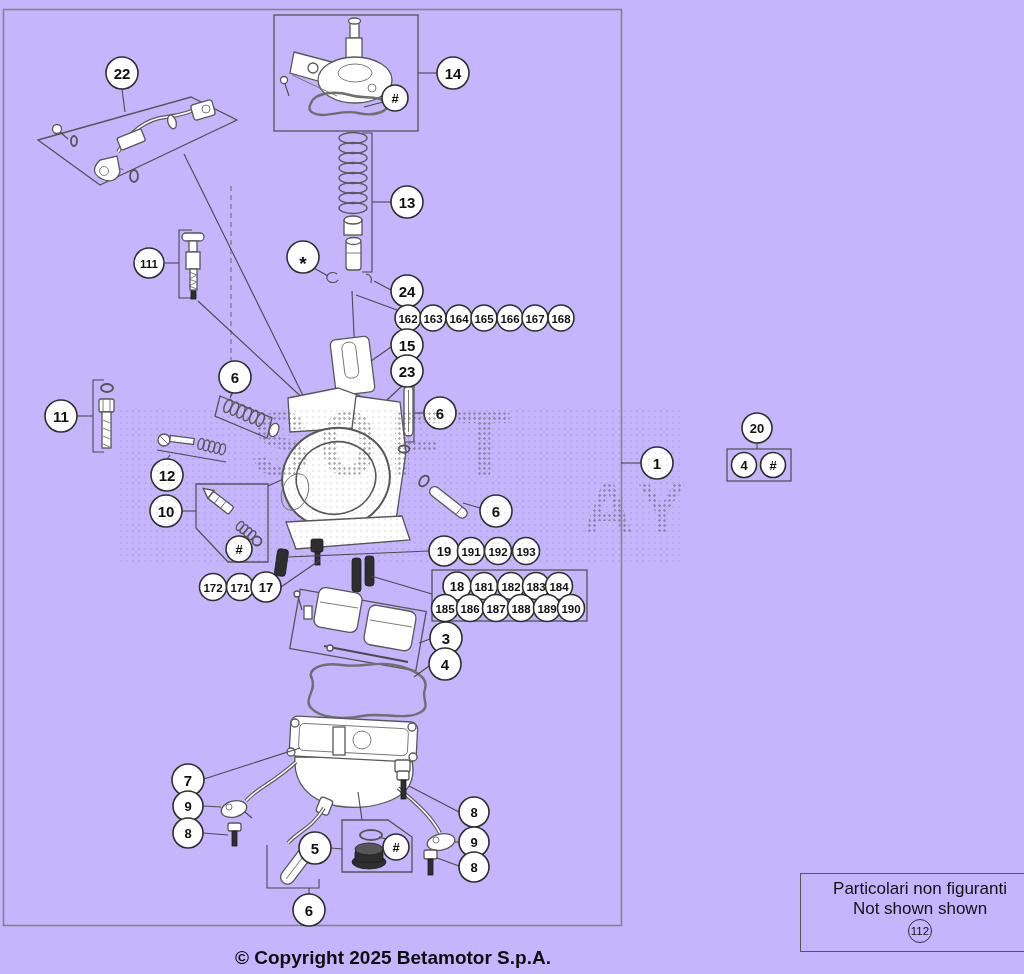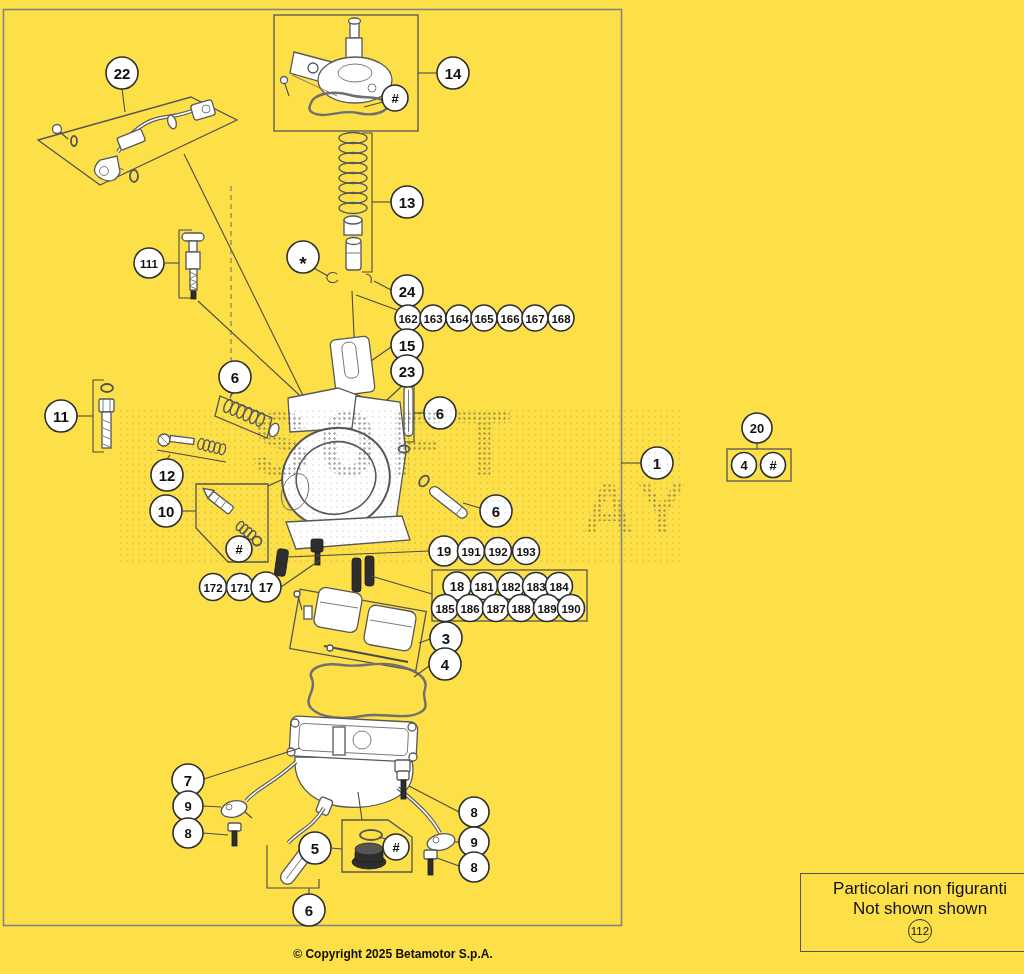--- a/index.html
+++ b/index.html
@@ -1,16 +1,16 @@
 <!DOCTYPE html>
 <html><head>
 <meta charset="utf-8">
 <style>
   html,body{margin:0;padding:0;background:#ffffff;}
-  #stage{position:relative;width:1024px;height:974px;background:#fde047;overflow:hidden;
+  #stage{position:relative;width:1024px;height:974px;background:#c4b5fd;overflow:hidden;
          font-family:"Liberation Sans", sans-serif;}
   svg{position:absolute;left:0;top:0;}
 
   
   .frame{fill:none;stroke:#848484;stroke-width:1.6;}
   .box{fill:none;stroke:#555;stroke-width:1.3;}
   .leader{fill:none;stroke:#4a4a4a;stroke-width:1.1;}
   .line{fill:none;stroke:#4a4a4a;stroke-width:1.1;}
   .dashline{fill:none;stroke:#6a6a6a;stroke-width:1;stroke-dasharray:5 4;}
   .part{fill:#fff;stroke:#575757;stroke-width:1.3;}
@@ -36,21 +36,21 @@
 
   
   .legend{position:absolute;left:800px;top:873px;width:240px;height:79px;
     border:1.5px solid #555;box-sizing:border-box;text-align:center;
     font-size:17px;color:#111;padding-top:5px;line-height:20px;}
   .legend-callout{display:inline-flex;align-items:center;justify-content:center;
     width:22px;height:22px;border:1.4px solid #2f2f2f;border-radius:50%;
     font-size:11.5px;font-weight:400;margin-top:0;}
 
   .copyright{position:absolute;left:223px;top:947px;width:340px;text-align:center;
-    font-size:12px;font-weight:700;color:#0d0d0d;}
+    font-size:19px;font-weight:700;color:#0d0d0d;}
 </style>
 </head>
 <body>
 
 <div id="stage">
 
 <svg id="diagram-svg" width="1024" height="974" viewBox="0 0 1024 974">
 
   <rect x="3.5" y="9.5" width="618" height="916" class="frame"></rect>
 

